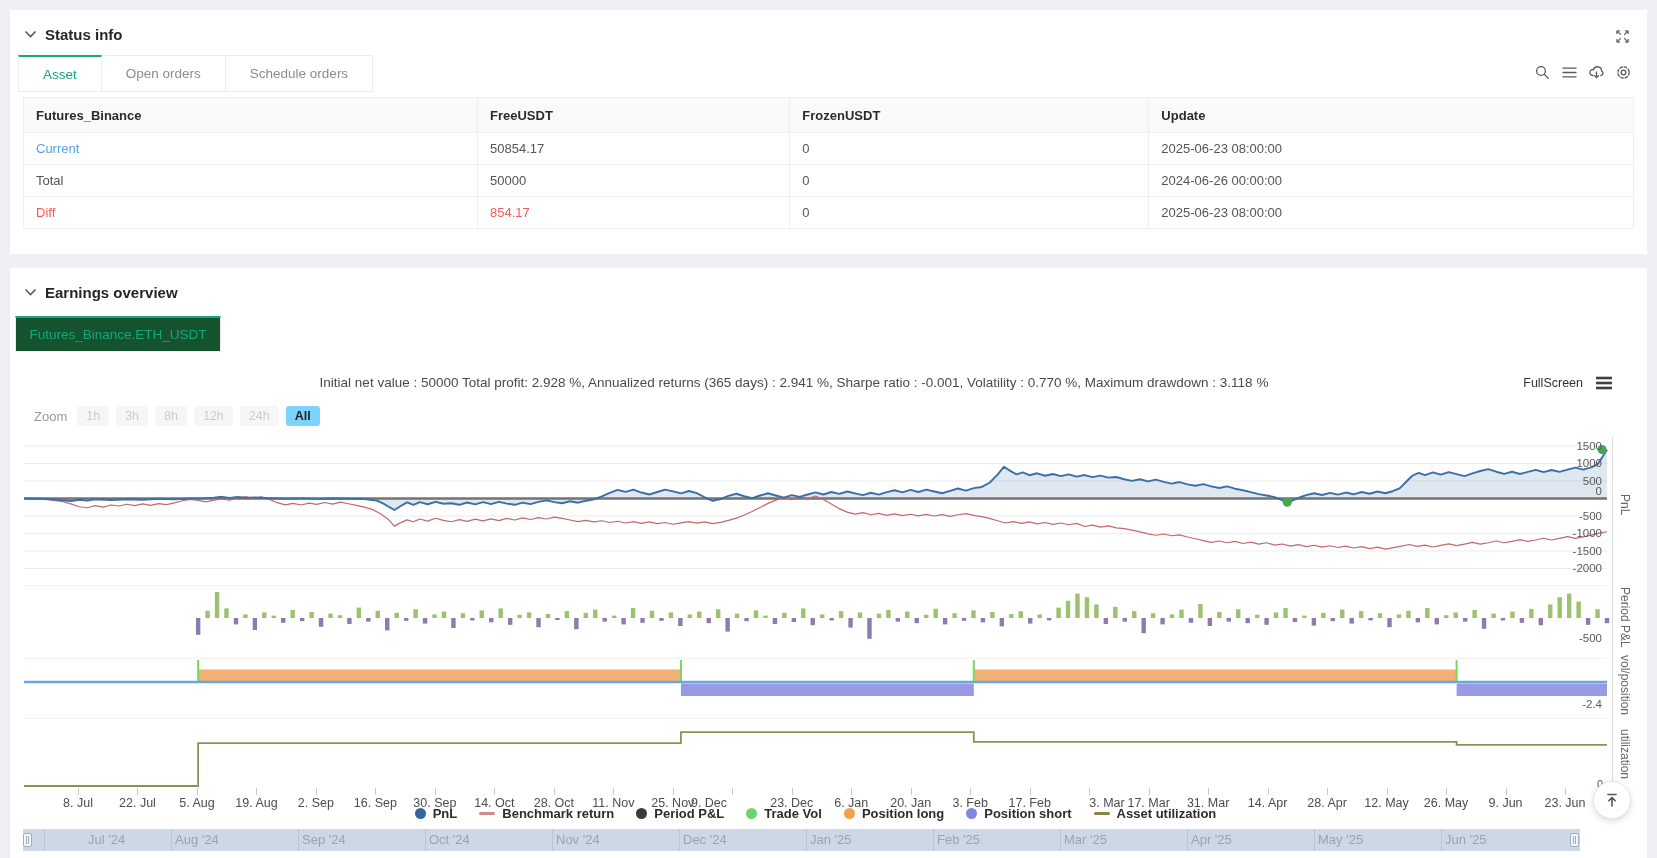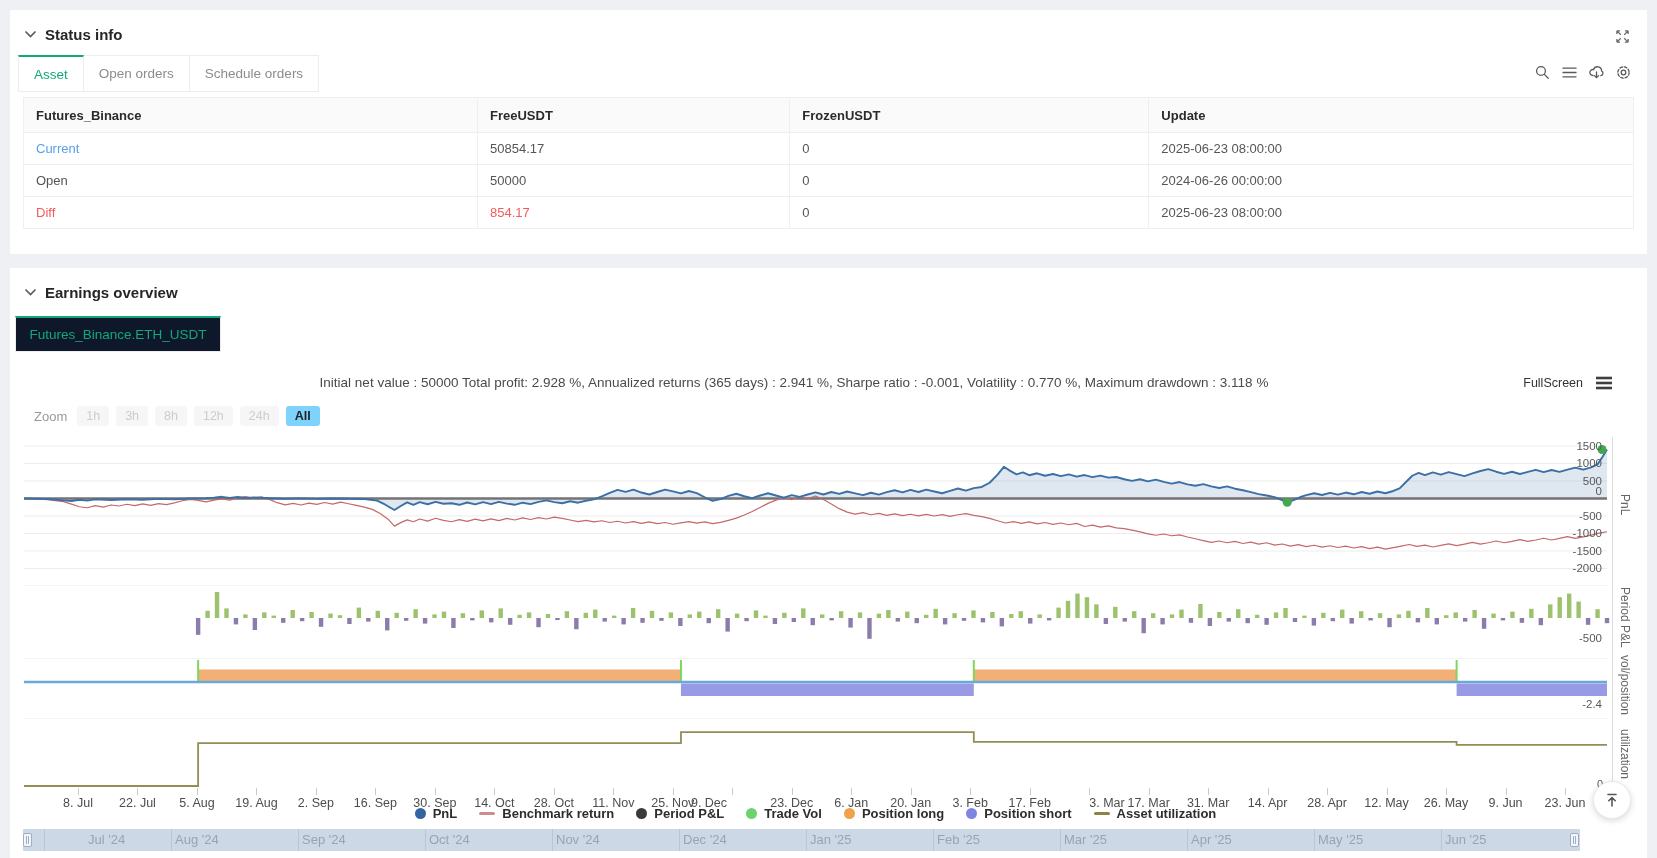--- a/index.html
+++ b/index.html
@@ -12,27 +12,27 @@
 
   
   .card-head { display:flex; align-items:center; gap:8px; padding:16px 0 0 14px; }
   .card-head h2 { font-size:15px; font-weight:700; color:#262626; }
   .chev { stroke:#595959; fill:none; stroke-width:1.6; cursor:pointer; }
   .expand-btn { position:absolute; top:18px; right:16px; cursor:pointer; }
   .expand-btn path { stroke:#6b6b6b; fill:none; stroke-width:1.2; }
 
   
   .tabs-row { display:flex; margin:12px 0 5px 8px; }
-  .tab { border:1px solid #ededed; border-left-width:0; background:#fff; padding:0 15px; height:37px;
+  .tab { border:1px solid #ededed; border-left-width:0; background:#fff; padding:0 24px; height:37px;
          line-height:35px; font-size:13.5px; color:#8c8c8c; cursor:pointer;text-align:right; }
   .tab:first-child { border-left-width:1px; }
   .tab.active { color:#13a87c; border-top:2px solid #13a87c; font-weight:500; }
   .single-tab { position:absolute; left:5px; top:48px; width:206px; height:36px; text-align:center;
          line-height:33px; border:1px solid #ededed; border-top:2px solid #13a87c; color:#13a87c;
-         font-size:13.5px; cursor:pointer; background:#0f172a; }
+         font-size:13.5px; cursor:pointer; background:#14532d; }
 
   
   .table-toolbar { position:absolute; top:54px; right:15px; display:flex; gap:10px; }
   .tool-ic { width:17px; height:17px; cursor:pointer; }
   .tool-ic * { stroke:#595959; fill:none; stroke-width:1.3; stroke-linecap:round; }
 
   
   table.status { width:calc(100% - 26px); margin:0 13px; border-collapse:collapse; table-layout:fixed; font-size:13px; }
   table.status th, table.status td { border:1px solid #efefef; text-align:left; padding:0 12px; }
   table.status th { background:#fafafa; height:35px; font-weight:700; color:#2b2b2b; }
@@ -148,21 +148,21 @@
         </tr>
       </thead>
       <tbody>
         <tr>
           <td class="c-blue">Current</td>
           <td>50854.17</td>
           <td>0</td>
           <td>2025-06-23 08:00:00</td>
         </tr>
         <tr>
-          <td>Open</td>
+          <td>Total</td>
           <td>50000</td>
           <td>0</td>
           <td>2024-06-26 00:00:00</td>
         </tr>
         <tr>
           <td class="c-red">Diff</td>
           <td class="c-red">854.17</td>
           <td>0</td>
           <td>2025-06-23 08:00:00</td>
         </tr>

